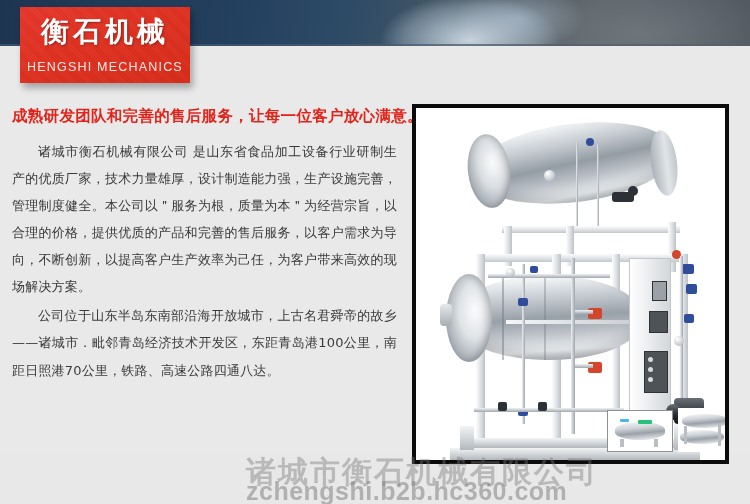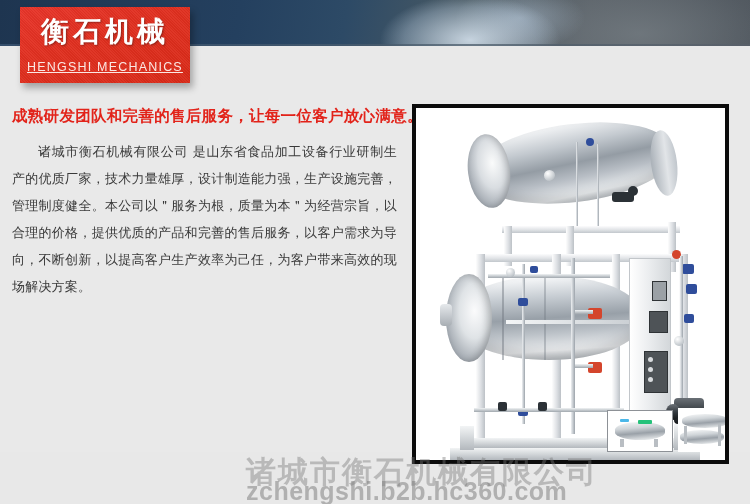--- a/index.html
+++ b/index.html
@@ -41,21 +41,21 @@
     box-sizing:border-box;padding-top:2px;
   }
   .logo-cn{
     color:#ffffff;font-size:28px;font-weight:bold;letter-spacing:4px;
     line-height:1;text-shadow:1px 1px 2px rgba(0,0,0,.35);
     font-family:"DejaVu Sans","Liberation Sans",sans-serif;
     white-space:nowrap;
   }
   .logo-en{
     color:#fbe8e4;font-size:12.5px;letter-spacing:1.2px;margin-top:14px;
-    white-space:nowrap;font-family:"Liberation Sans",sans-serif;text-decoration:underline;
+    white-space:nowrap;font-family:"Liberation Sans",sans-serif;
   }
 
   
   .textcol{
     position:absolute;left:12px;top:105px;width:385px;
   }
   .headline{
     color:#e2231a;font-size:15.5px;font-weight:bold;line-height:1.5;
     letter-spacing:.3px;margin:0 0 10px 0;white-space:nowrap;
   }
@@ -182,20 +182,21 @@
   </div>
 
   <div class="logo">
     <div class="logo-cn">衡石机械</div>
     <div class="logo-en">HENGSHI MECHANICS</div>
   </div>
 
   <div class="textcol">
     <div class="headline">成熟研发团队和完善的售后服务，让每一位客户放心满意。</div>
     <p class="para">诸城市衡石机械有限公司 是山东省食品加工设备行业研制生产的优质厂家，技术力量雄厚，设计制造能力强，生产设施完善，管理制度健全。本公司以＂服务为根，质量为本＂为经营宗旨，以合理的价格，提供优质的产品和完善的售后服务，以客户需求为导向，不断创新，以提高客户生产效率为己任，为客户带来高效的现场解决方案。</p>
+    <p class="para">公司位于山东半岛东南部沿海开放城市，上古名君舜帝的故乡——诸城市．毗邻青岛经济技术开发区，东距青岛港100公里，南距日照港70公里，铁路、高速公路四通八达。</p>
   </div>
 
   <div class="pic-frame">
     <div class="pic-stage">
 
       <div class="tank-top"></div>
       <div class="tank-top-cap"></div>
       <div class="tank-top-end"></div>
 
       <div class="gauge" style="left:128px;top:62px;width:11px;height:11px;"></div>

